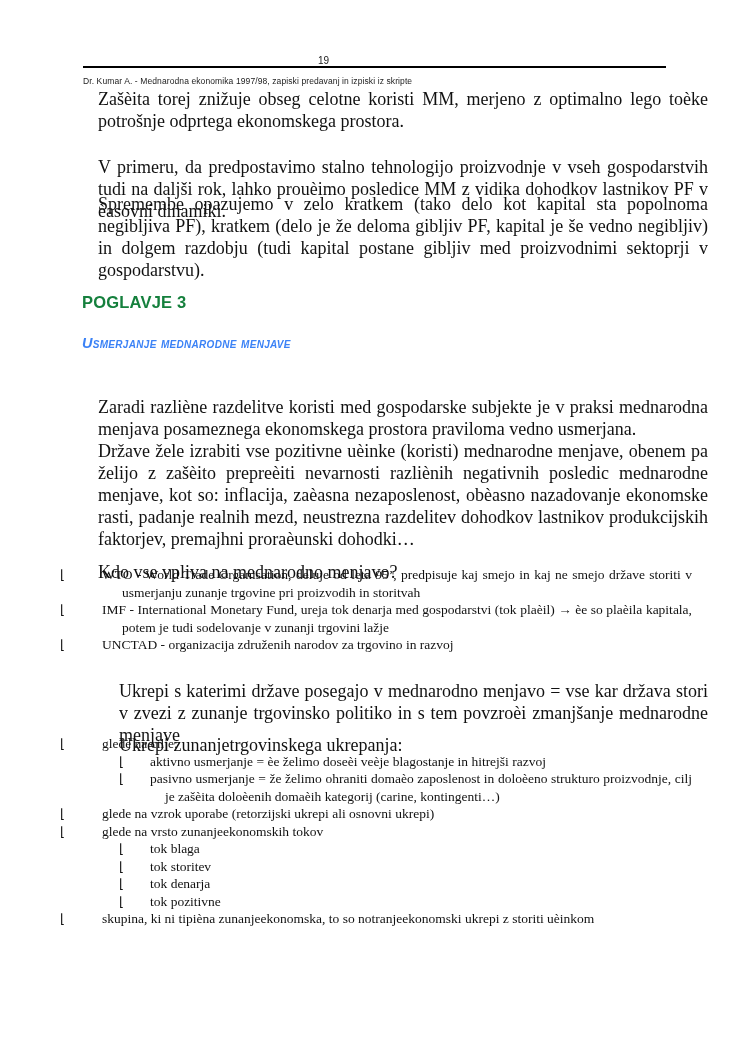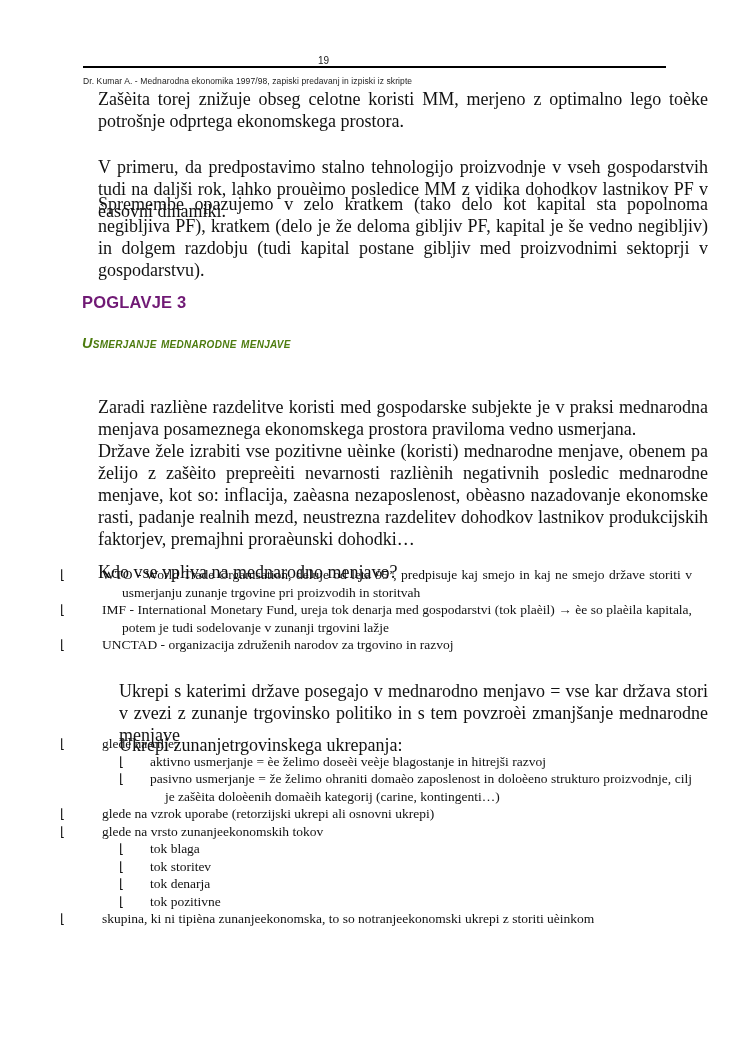--- a/index.html
+++ b/index.html
@@ -52,32 +52,32 @@
   }
   .indented { left: 103px; width: 589px; }
 
   .chapter-heading {
     left: 82px; top: 293px;
     margin: 0;
     font-family: "Liberation Sans", sans-serif;
     font-weight: bold;
     font-size: 16.5px;
     letter-spacing: 0.2px;
-    color: #701a75;
+    color: #15803d;
   }
   .chapter-subheading {
     left: 82px; top: 335px;
     margin: 0;
     font-family: "Liberation Sans", sans-serif;
     font-weight: bold;
     font-style: italic;
     font-variant: small-caps;
     font-size: 14.5px;
     letter-spacing: 0.3px;
-    color: #4d7c0f;
+    color: #3b82f6;
   }
 
   
   .list {
     left: 82px;
     width: 610px;
     font-size: 13.5px;
     line-height: 17.5px;
   }
   .li {

